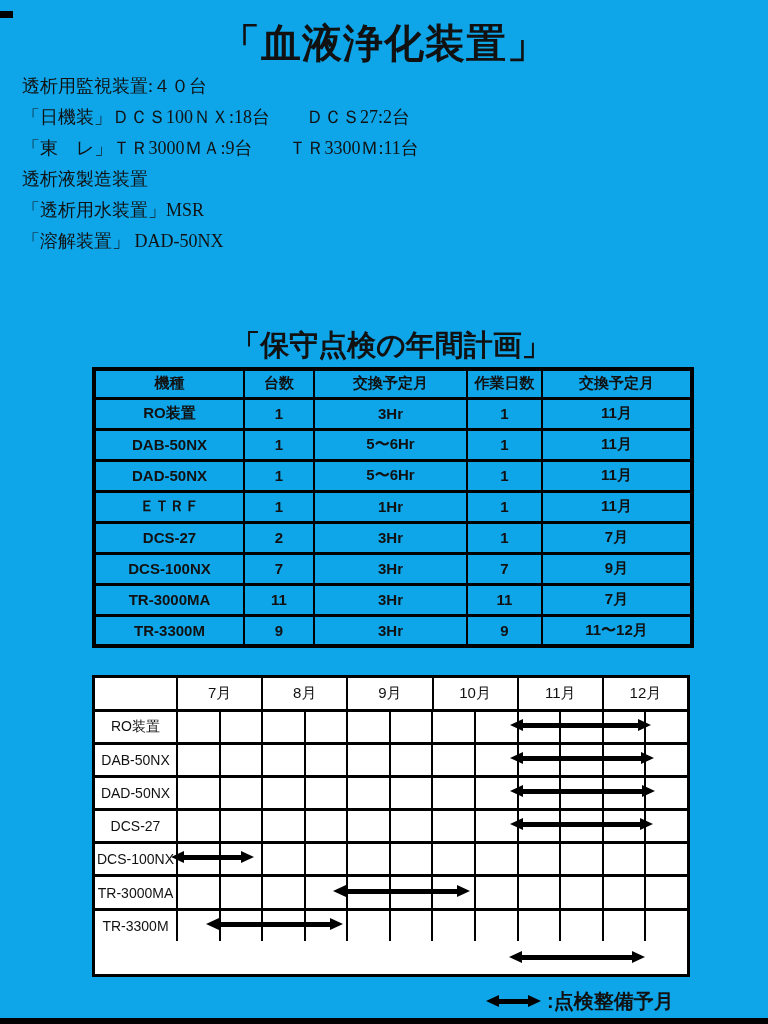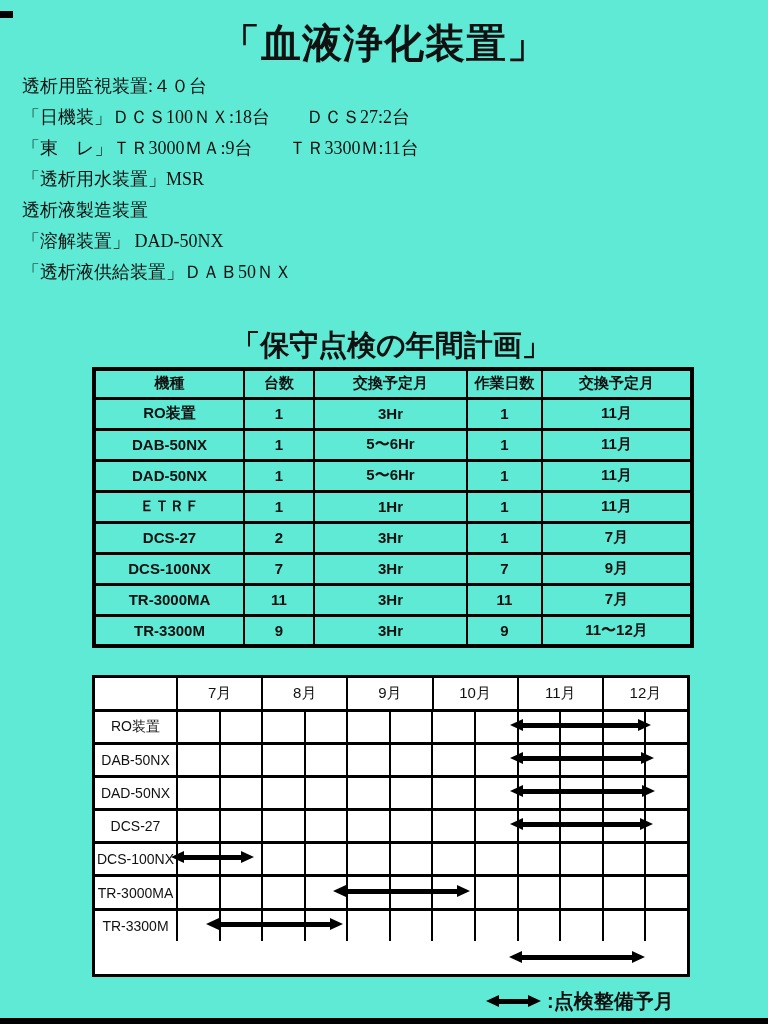--- a/index.html
+++ b/index.html
@@ -1,18 +1,18 @@
 <!DOCTYPE html>
 <html><head>
 <meta charset="utf-8">
 <style>
   * { box-sizing: border-box; margin: 0; padding: 0; }
   html, body { width: 768px; height: 1024px; background: #fff; }
   body { font-family: "Liberation Serif", serif; color: #111; overflow: hidden; }
-  .page { position: relative; width: 768px; height: 1024px; background: #5eead4; }
+  .page { position: relative; width: 768px; height: 1024px; background: #0ea5e9; }
 
   
   .corner-mark { position: absolute; left: 0; top: 11px; width: 13px; height: 7px; background: #000; }
   .bottom-bar  { position: absolute; left: 0; top: 1018px; width: 768px; height: 6px; background: #000; }
 
   
   .doc-title { position: absolute; top: 16px; left: 0; width: 768px; text-align: center;
                font: bold 40px "Liberation Serif", serif; letter-spacing: 1px; }
   .intro { position: absolute; left: 22px; top: 71px; font-size: 18px; line-height: 31px; }
   .intro div { white-space: pre; }
@@ -63,24 +63,23 @@
 <div class="page">
 
   <div class="corner-mark"></div>
 
   <h1 class="doc-title">「血液浄化装置」</h1>
 
   <div class="intro">
     <div>透析用監視装置:４０台</div>
     <div>「日機装」ＤＣＳ100ＮＸ:18台　　ＤＣＳ27:2台</div>
     <div>「東　レ」ＴＲ3000ＭＡ:9台　　ＴＲ3300Ｍ:11台</div>
+    <div>透析液製造装置</div>
     <div>「透析用水装置」MSR</div>
-    <div>透析液製造装置</div>
     <div>「溶解装置」 DAD-50NX</div>
-    <div>「透析液供給装置」ＤＡＢ50ＮＸ</div>
   </div>
 
   <div class="section-title">「保守点検の年間計画」</div>
 
   <table class="mtable">
     <colgroup>
         <col style="width:150px">
         <col style="width:70px">
         <col style="width:153px">
         <col style="width:75px">

